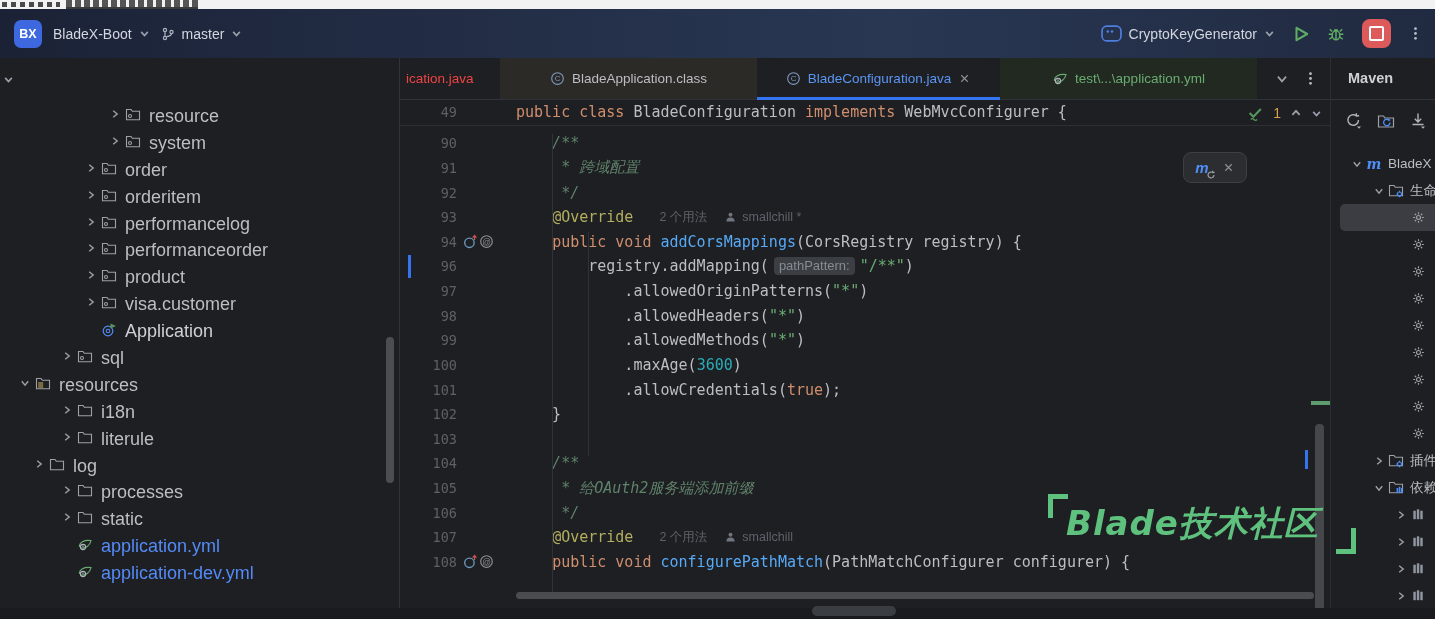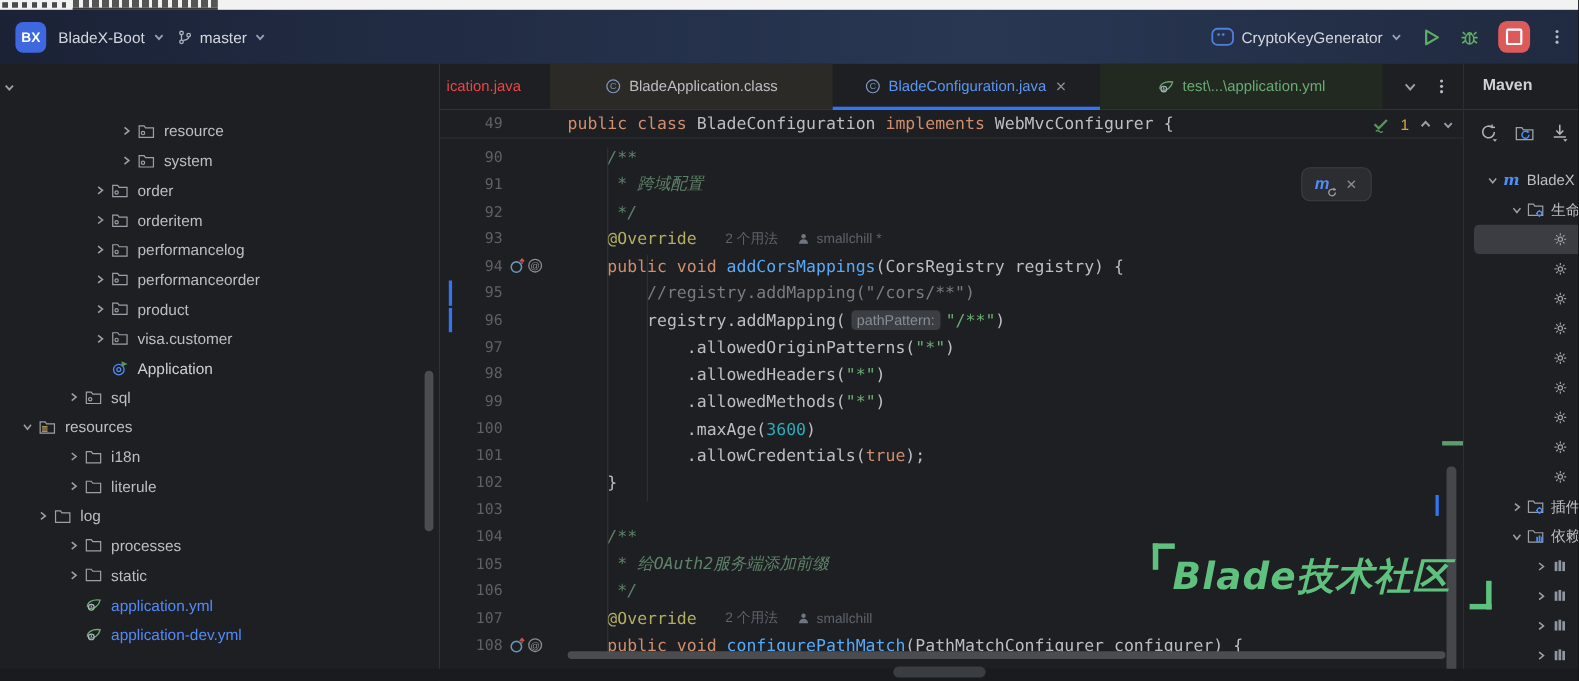--- a/index.html
+++ b/index.html
@@ -22,21 +22,21 @@
     font-size:12.5px;display:flex;align-items:center;justify-content:center;flex:none;}
   .tb-item{display:flex;align-items:center;gap:7px;color:#d3d7df;font-size:14px;margin-left:11px;cursor:default;}
   .tb-right{margin-left:auto;display:flex;align-items:center;gap:17px;}
   .stop-btn{width:29px;height:29px;border-radius:8px;background:#dd5a5a;display:flex;align-items:center;justify-content:center;}
   .stop-btn i{display:block;width:11px;height:11px;border:2px solid #fff;border-radius:2px;}
 
   
   .proj{position:absolute;left:0;top:58px;width:400px;height:561px;box-sizing:border-box;border-right:1px solid #30343a;}
   .proj-chev{position:absolute;left:3px;top:16px;}
   .tree{position:absolute;left:0;top:48px;right:4px;}
-  .trow{height:26.9px;display:flex;align-items:center;font-size:14px;color:#bcbec4;white-space:nowrap;}
+  .trow{height:26.9px;display:flex;font-size:18px;color:#bcbec4;white-space:nowrap;}
   .trow .chev{width:17px;height:16px;flex:none;display:flex;align-items:center;justify-content:center;}
   .trow .ic{width:18px;height:17px;margin:0 7px 0 1px;flex:none;}
   .proj-scroll{position:absolute;left:386px;top:279px;width:8px;height:146px;background:#4b4d51;border-radius:4px;}
 
   
   .editor{position:absolute;left:400px;top:58px;width:930px;height:561px;}
   .tabbar{position:absolute;left:0;top:0;width:930px;height:42px;display:flex;box-sizing:border-box;border-bottom:1px solid #30343a;}
   #tabs-holder{display:flex;}
   .tab{display:flex;align-items:center;justify-content:center;gap:7px;font-size:13.5px;color:#a9acb3;
        position:relative;box-sizing:border-box;flex:none;cursor:default;}
@@ -516,21 +516,20 @@
                 <circle cx="6" cy="3.6" r="2.2" fill="#6f7680"></circle>
                 <path d="M1.5 11 a4.5 4.5 0 0 1 9 0 z" fill="#6f7680"></path>
               </svg></span><span>smallchill *</span></span></div>
         <div class="cline"><span class="gut"><span class="lnum">94</span><span class="gics"><span class="ic"><svg width="15" height="15" viewBox="0 0 14 14">
                   <circle cx="6" cy="8.2" r="4.4" fill="none" stroke="#6897bb" stroke-width="1.3"></circle>
                   <path d="M10.8 5.6 V1.8 M9 3.4 L10.8 1.4 L12.6 3.4" stroke="#c75450" stroke-width="1.2" fill="none"></path>
                 </svg></span><span class="ic"><svg width="15" height="15" viewBox="0 0 14 14">
                   <circle cx="7" cy="7" r="5.4" fill="none" stroke="#8a8e95" stroke-width="1.1"></circle>
                   <text x="7" y="10" font-size="8" text-anchor="middle" fill="#8a8e95" font-family="sans-serif">@</text>
                 </svg></span></span></span><span class="ctext"><span class="def">    </span><span class="kw">public void </span><span class="mth">addCorsMappings</span><span class="def">(CorsRegistry registry) {</span></span></div>
-        <div class="cline"><i class="vcsbar"></i><span class="gut"><span class="lnum">95</span><span class="gics"></span></span><span class="ctext"><span class="cmt">        //registry.addMapping("/cors/**")</span></span></div>
         <div class="cline"><i class="vcsbar"></i><span class="gut"><span class="lnum">96</span><span class="gics"></span></span><span class="ctext"><span class="def">        registry.addMapping(</span><span class="inlay">pathPattern:</span><span class="str">"/**"</span><span class="def">)</span></span></div>
         <div class="cline"><span class="gut"><span class="lnum">97</span><span class="gics"></span></span><span class="ctext"><span class="def">            .allowedOriginPatterns(</span><span class="str">"*"</span><span class="def">)</span></span></div>
         <div class="cline"><span class="gut"><span class="lnum">98</span><span class="gics"></span></span><span class="ctext"><span class="def">            .allowedHeaders(</span><span class="str">"*"</span><span class="def">)</span></span></div>
         <div class="cline"><span class="gut"><span class="lnum">99</span><span class="gics"></span></span><span class="ctext"><span class="def">            .allowedMethods(</span><span class="str">"*"</span><span class="def">)</span></span></div>
         <div class="cline"><span class="gut"><span class="lnum">100</span><span class="gics"></span></span><span class="ctext"><span class="def">            .maxAge(</span><span class="num">3600</span><span class="def">)</span></span></div>
         <div class="cline"><span class="gut"><span class="lnum">101</span><span class="gics"></span></span><span class="ctext"><span class="def">            .allowCredentials(</span><span class="kw">true</span><span class="def">);</span></span></div>
         <div class="cline"><span class="gut"><span class="lnum">102</span><span class="gics"></span></span><span class="ctext"><span class="def">    }</span></span></div>
         <div class="cline"><span class="gut"><span class="lnum">103</span><span class="gics"></span></span><span class="ctext"></span></div>
         <div class="cline"><span class="gut"><span class="lnum">104</span><span class="gics"></span></span><span class="ctext"><span class="doc">    /**</span></span></div>
         <div class="cline"><span class="gut"><span class="lnum">105</span><span class="gics"></span></span><span class="ctext"><span class="doc">     * 给OAuth2服务端添加前缀</span></span></div>

